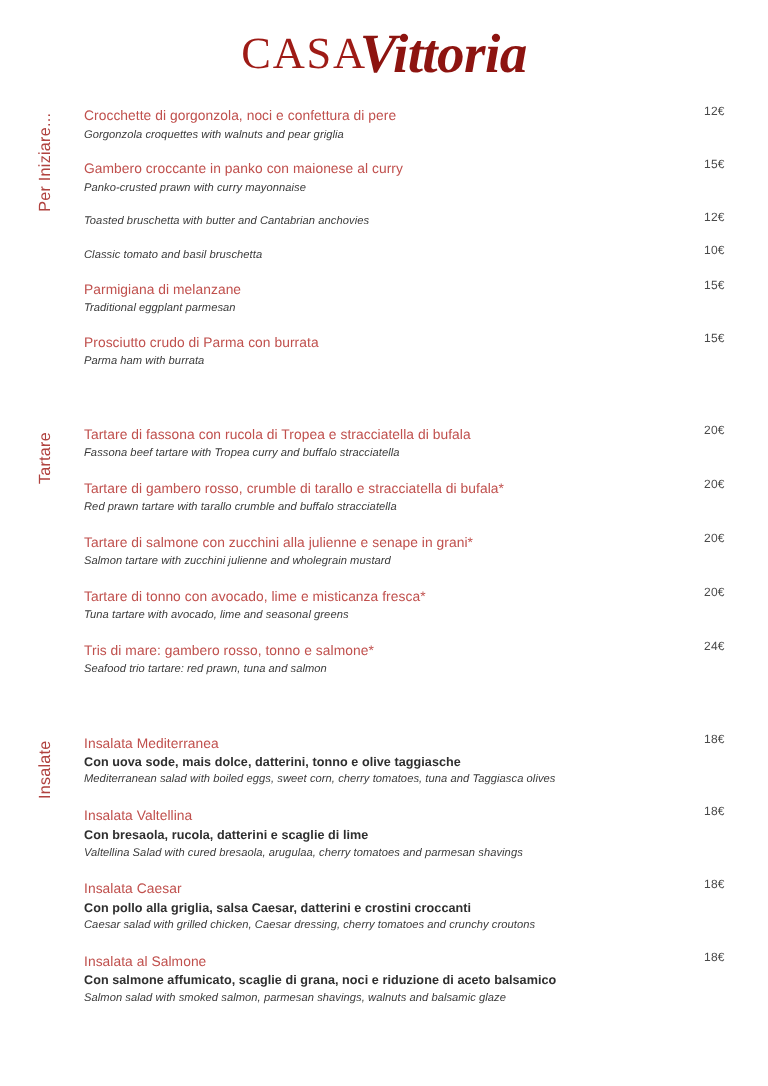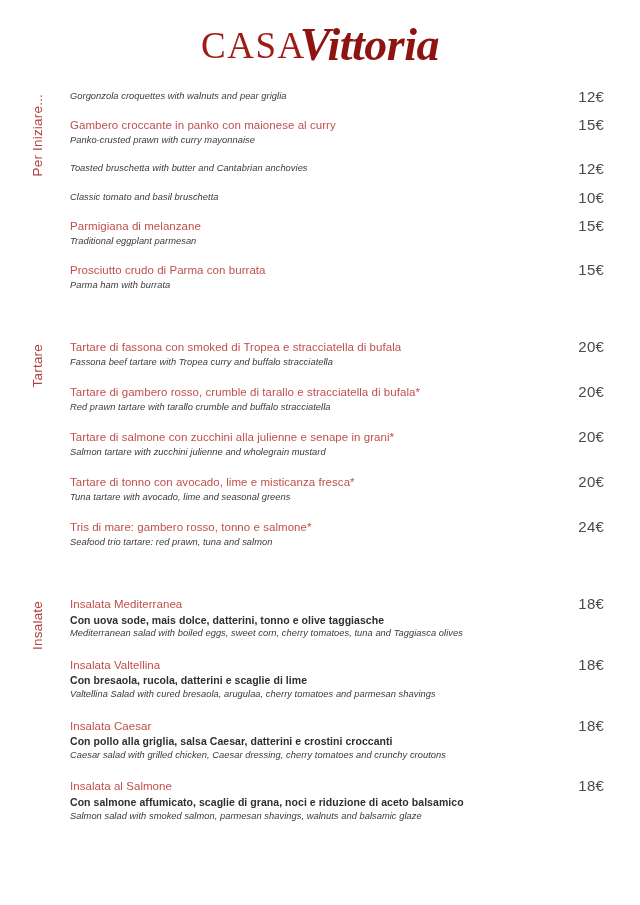--- a/index.html
+++ b/index.html
@@ -105,21 +105,21 @@
     line-height: 1.45;
     letter-spacing: 0.05px;
   }
   .item-price {
     position: absolute;
     right: 0;
     top: -2px;
     width: 70px;
     text-align: right;
     color: #4a4a4a;
-    font-size: 15px;
+    font-size: 10px;
     letter-spacing: 0.2px;
   }
 
   
   #section-antipasti { margin-top: 28px; }
   #section-tartare   { margin-top: 48px; }
   #section-insalate  { margin-top: 48px; }
 
   #section-tartare .item { margin-bottom: 16px; }
   #section-insalate .item { margin-bottom: 17px; }
@@ -134,20 +134,21 @@
 </div>
 
 <div class="section" id="section-antipasti">
   <div class="section-label">
     <span>Per Iniziare...</span>
   </div>
 
   <div class="item">
     <div class="item-price">12€</div>
     <div class="item-body">
+      <div class="item-title">Crocchette di gorgonzola, noci e confettura di pere</div>
       <div class="item-desc">Gorgonzola croquettes with walnuts and pear griglia</div>
     </div>
   </div>
 
   <div class="item">
     <div class="item-price">15€</div>
     <div class="item-body">
       <div class="item-title">Gambero croccante in panko con maionese al curry</div>
       <div class="item-desc">Panko-crusted prawn with curry mayonnaise</div>
     </div>
@@ -185,21 +186,21 @@
 </div>
 
 <div class="section" id="section-tartare">
   <div class="section-label">
     <span>Tartare</span>
   </div>
 
   <div class="item">
     <div class="item-price">20€</div>
     <div class="item-body">
-      <div class="item-title">Tartare di fassona con smoked di Tropea e stracciatella di bufala</div>
+      <div class="item-title">Tartare di fassona con rucola di Tropea e stracciatella di bufala</div>
       <div class="item-desc">Fassona beef tartare with Tropea curry and buffalo stracciatella</div>
     </div>
   </div>
 
   <div class="item">
     <div class="item-price">20€</div>
     <div class="item-body">
       <div class="item-title">Tartare di gambero rosso, crumble di tarallo e stracciatella di bufala*</div>
       <div class="item-desc">Red prawn tartare with tarallo crumble and buffalo stracciatella</div>
     </div>

